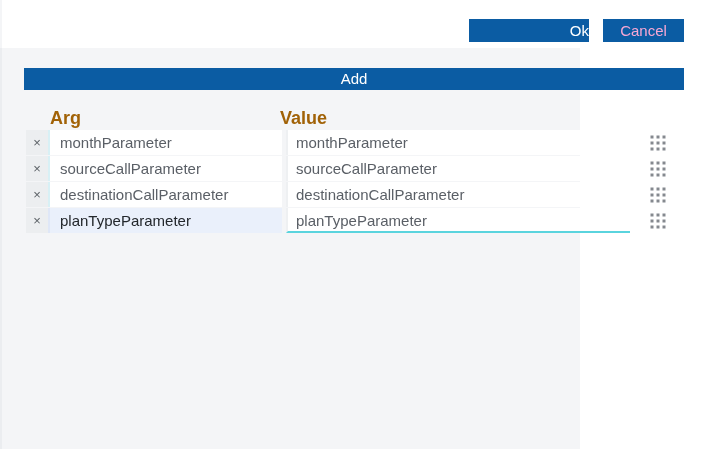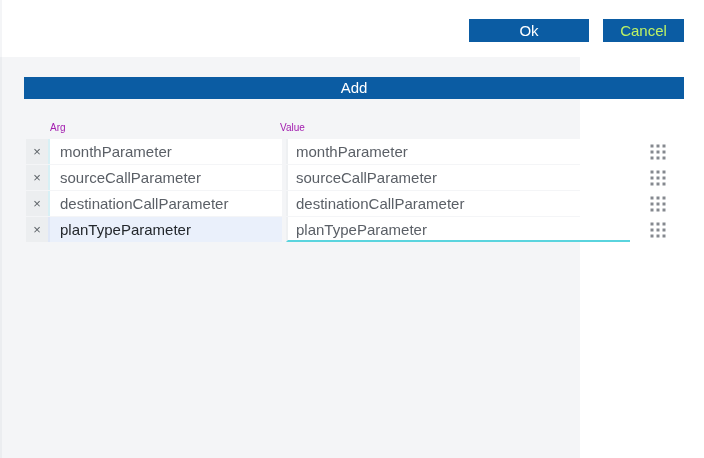--- a/index.html
+++ b/index.html
@@ -48,46 +48,46 @@
     left: 467px;
     top: 19px;
     width: 120px;
     height: 23px;
     background: #0b5ca3;
     color: #ffffff;
     font-size: 15px;
     border: none;
     padding: 0;
     line-height: 23px;
-    text-align: center;
+    text-align: right;
     cursor: pointer;
     font-family: "Liberation Sans", sans-serif;
   }
   .btn-cancel {
     position: absolute;
     left: 601px;
     top: 19px;
     width: 81px;
     height: 23px;
     background: #0b5ca3;
-    color: #bef264;
+    color: #f9a8d4;
     font-size: 15px;
     border: none;
     padding: 0;
     line-height: 23px;
     text-align: center;
     cursor: pointer;
     font-family: "Liberation Sans", sans-serif;
   }
 
   
   .panel {
     position: absolute;
     left: 0;
-    top: 57px;
+    top: 48px;
     width: 580px;
     height: 401px;
     background: #f4f5f7;
     border-left: 2px solid #ebedf0;
     box-sizing: border-box;
   }
 
   .btn-add {
     position: absolute;
     left: 22px;
@@ -112,24 +112,25 @@
     top: 59px;
     width: 660px;
   }
   .table-head {
     height: 23px;
     position: relative;
   }
   .th {
     position: absolute;
     top: 0;
-    font-size: 10px;
-    color: #a21caf;
+    font-size: 18px;
+    color: #a16207;
     line-height: 23px;
     white-space: nowrap;
+    font-weight: bold;
   }
   .th-arg { left: 26px; }
   .th-value { left: 256px; }
 
   .rows {
     position: relative;
   }
   .row {
     position: relative;
     height: 26px;

